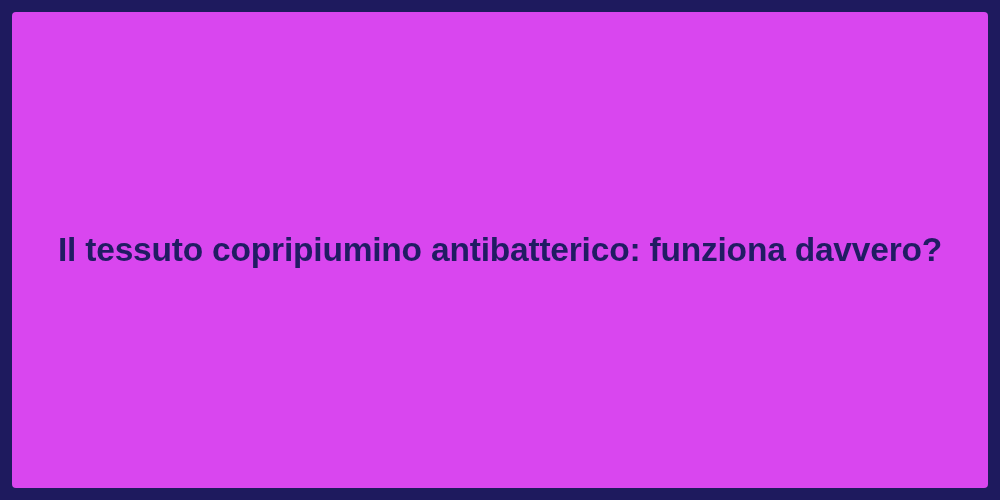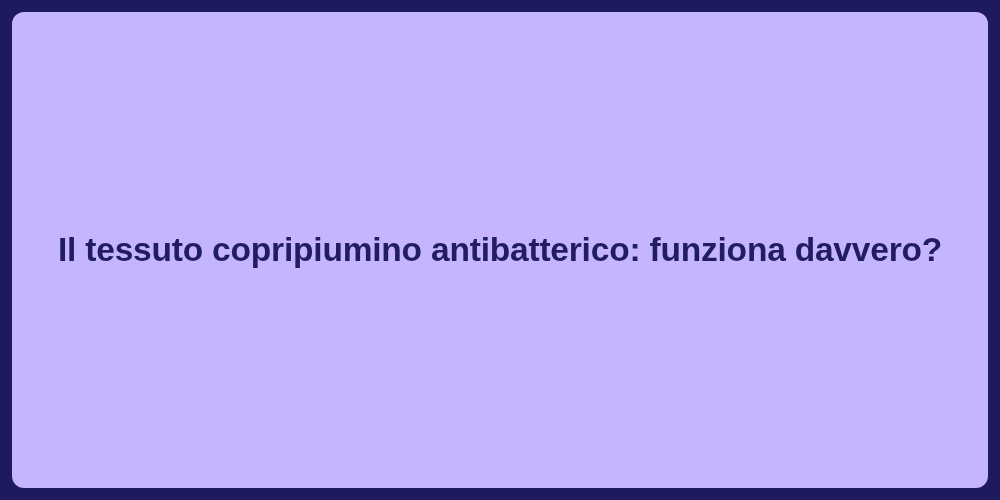--- a/index.html
+++ b/index.html
@@ -56,21 +56,21 @@
     letter-spacing: -0.2px;
     text-align: center;
     white-space: nowrap;
   }
 </style>
 </head>
 <body>
 
 <div class="canvas" style="background: rgb(30, 26, 94); padding: 12px;">
 
-  <div class="card-panel" style="background: #c4b5fd; border-radius: 12px;">
+  <div class="card-panel" style="background: #d946ef; border-radius: 4px;">
 
     <div class="headline-wrap">
 
       <h1 class="headline" style="color: rgb(33, 28, 99); font-size: 33.5px; font-weight: 700; text-align: center;">Il tessuto copripiumino antibatterico: funziona davvero?</h1>
 
     </div>
 
   </div>
 
 </div>

